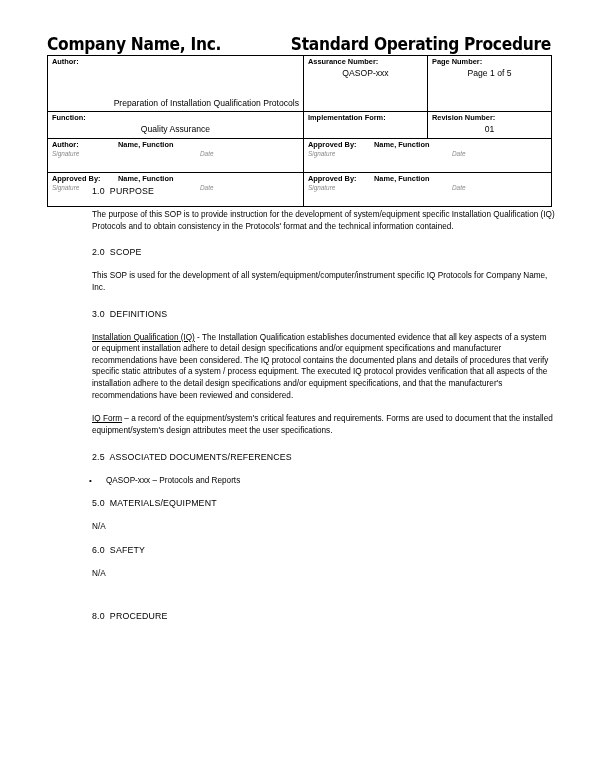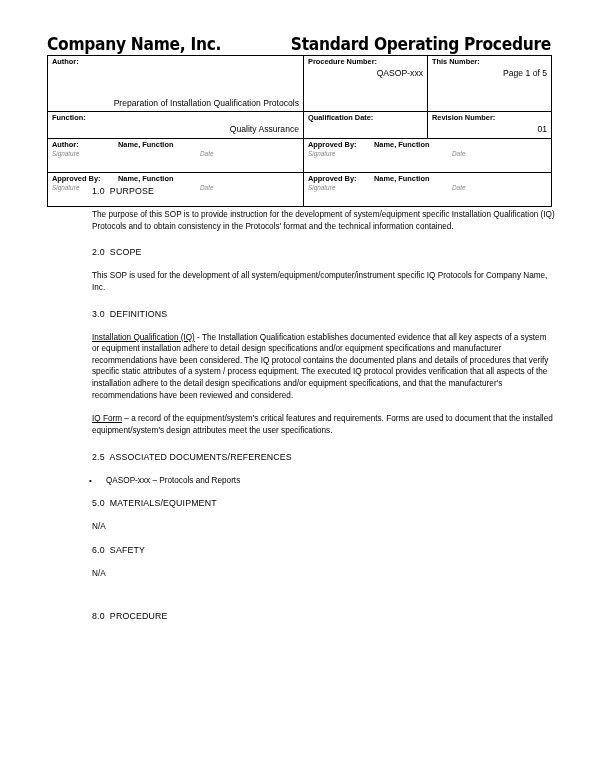--- a/index.html
+++ b/index.html
@@ -73,21 +73,21 @@
     font-size: 7.4px;
     font-weight: bold;
     line-height: 1.15;
     display: block;
   }
   .val {
     font-size: 8.6px;
     line-height: 1.15;
     display: block;
     margin-top: 2px;
-    text-align: right;
+    text-align: center;
   }
   .val-indent {
     text-align: right;
     padding-left: 14px;
     margin-top: 32px;
   }
 
   
   .sig-cell {
     height: 33px;
@@ -196,41 +196,41 @@
     <tbody>
       <tr>
         <td>
           <div class="cell">
             <span class="lbl">Author:</span>
             <span class="val val-indent">Preparation of Installation Qualification Protocols</span>
           </div>
         </td>
         <td>
           <div class="cell">
-            <span class="lbl">Procedure Number:</span>
+            <span class="lbl">Assurance Number:</span>
             <span class="val">QASOP-xxx</span>
           </div>
         </td>
         <td>
           <div class="cell">
-            <span class="lbl">This Number:</span>
+            <span class="lbl">Page Number:</span>
             <span class="val">Page 1 of 5</span>
           </div>
         </td>
       </tr>
       <tr>
         <td>
           <div class="cell">
             <span class="lbl">Function:</span>
             <span class="val">Quality Assurance</span>
           </div>
         </td>
         <td>
           <div class="cell">
-            <span class="lbl">Qualification Date:</span>
+            <span class="lbl">Implementation Form:</span>
             <span class="val"></span>
           </div>
         </td>
         <td>
           <div class="cell">
             <span class="lbl">Revision Number:</span>
             <span class="val">01</span>
           </div>
         </td>
       </tr>

